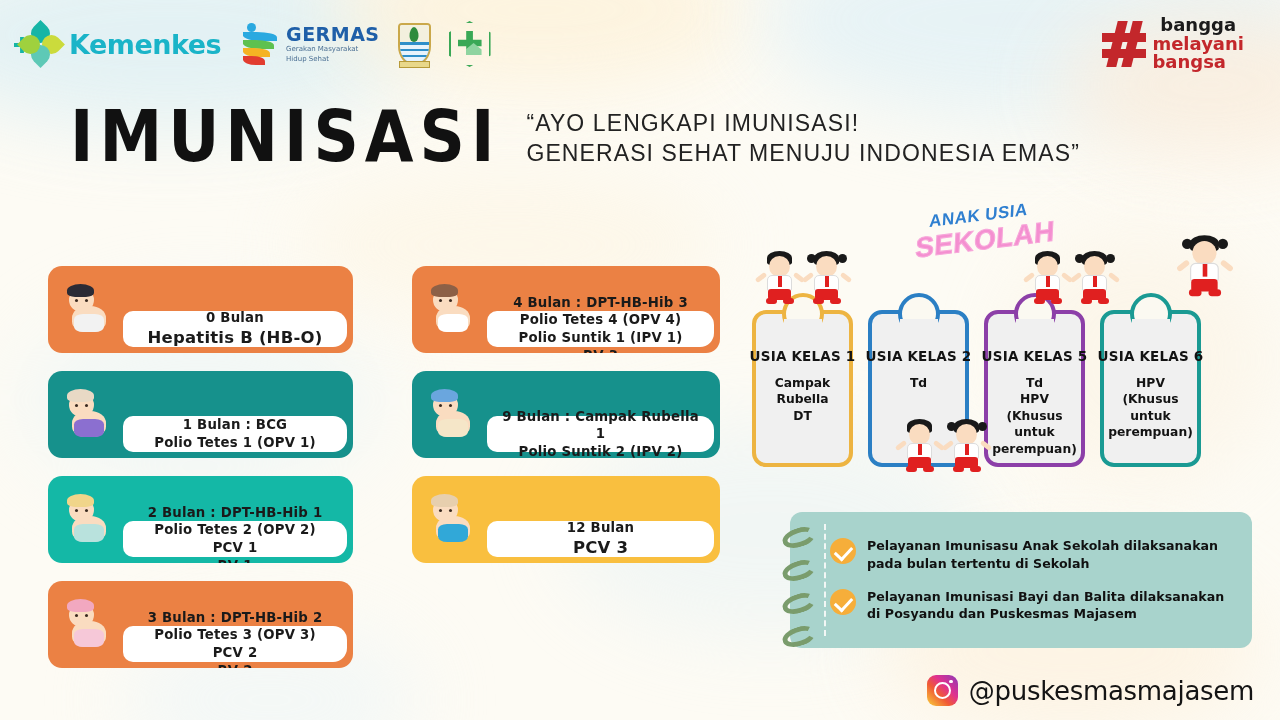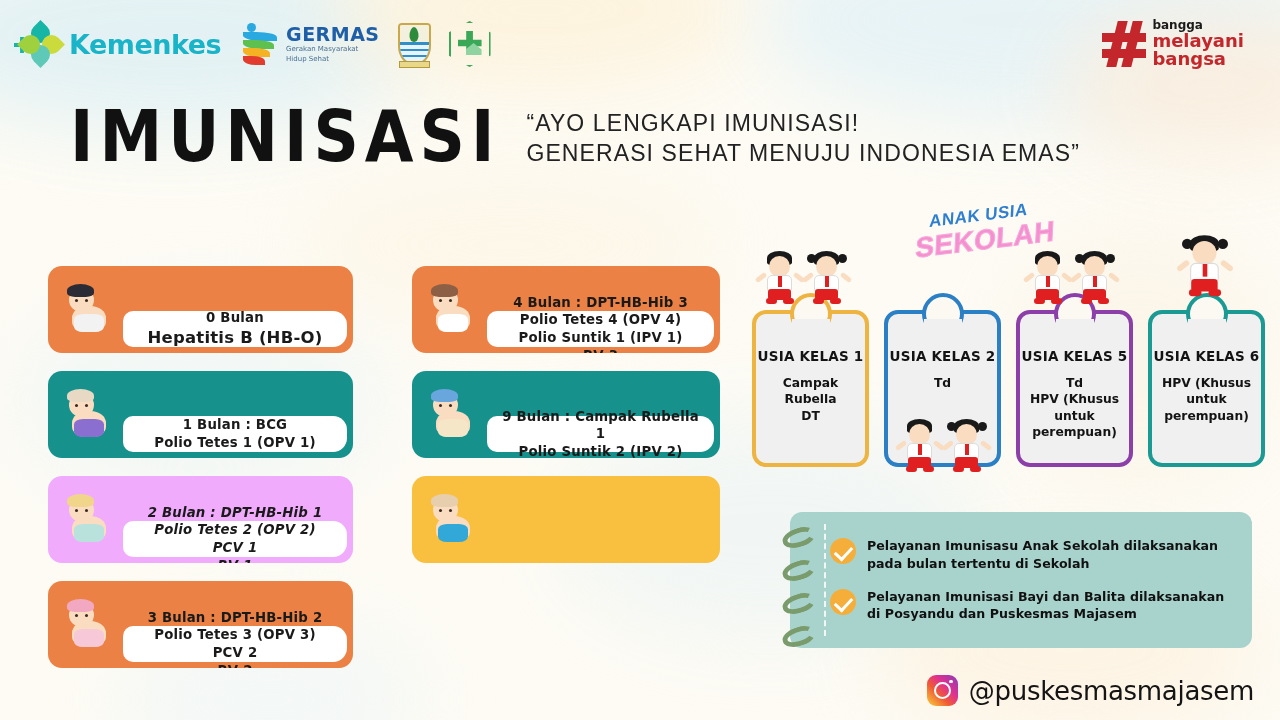--- a/index.html
+++ b/index.html
@@ -85,21 +85,21 @@
   .pusk .pname { font-size:20px; font-weight:bold; color:#2b2b2b; letter-spacing:.3px; font-family:"DejaVu Sans", sans-serif; }
 
   .bangga { margin-left:auto; display:flex; align-items:center; gap:6px; padding-right:16px; }
   .bangga .hash { position:relative; width:44px; height:46px; }
   .bangga .hash span { position:absolute; background:#c3272b; }
   .hv1 { left:10px; top:0;   width:10px; height:46px; transform:skewX(-14deg); }
   .hv2 { left:25px; top:0;   width:10px; height:46px; transform:skewX(-14deg); }
   .hh1 { left:0;   top:12px; width:44px; height:9px; }
   .hh2 { left:0;   top:28px; width:44px; height:9px; }
   .bangga .btxt { line-height:1.03; }
-  .bangga .b1 { font-size:12px; font-weight:bold; color:#1b1b1b; }
+  .bangga .b1 { font-size:18px; font-weight:bold; color:#1b1b1b;text-align:center; }
   .bangga .b2 { font-size:18px; font-weight:bold; color:#c3272b; }
   .bangga .b3 { font-size:18px; font-weight:bold; color:#c3272b; }
 
   
   #titleblock { position:absolute; left:70px; top:104px; z-index:5; display:flex; align-items:center; gap:24px; }
   #maintitle {
     font-size:63px; font-weight:bold; color:#111; letter-spacing:6px;
     font-family:"DejaVu Sans", sans-serif; line-height:1;
     transform: scaleY(1.12);
   }
@@ -146,21 +146,21 @@
   }
   #schoolHead .l2 {
     position:absolute; left:0; top:18px; font-size:28px; font-weight:bold; color:#f48fd0;
     transform: rotate(-7deg) skewX(-10deg); letter-spacing:.5px;
     font-family:"Liberation Sans", sans-serif;
     -webkit-text-stroke:1px #f7a7da;
   }
 
   #schoolRow { position:absolute; left:752px; top:310px; z-index:5; display:flex; gap:15px; }
   .kcard {
-    position:relative; width:117px; height:157px; border-radius:14px;
+    position:relative; width:101px; height:157px; border-radius:14px;
     background:#f0f0f0; border:4px solid #ccc;
     display:flex; flex-direction:column; align-items:center;
     padding:34px 7px 8px; text-align:center;
   }
   .kcard .notch {
     position:absolute; left:50%; top:-21px; transform:translateX(-50%);
     width:42px; height:42px; border-radius:50%;
     background:#fbf9f1; border:4px solid #ccc;
   }
   .kcard .notch::after {
@@ -353,21 +353,21 @@
         <div class="baby">
           <div class="body" style="left:13px;top:24px;width:34px;height:26px;"></div>
           <div class="cloth" style="position:absolute;left:15px;top:32px;width:30px;height:18px;background:#8b6fd0;border-radius:30%;"></div>
           <div class="head" style="left:10px;top:6px;width:25px;height:24px;"></div>
           <div class="hair" style="left:8px;top:2px;width:27px;height:13px;background:#e8d9c5;"></div>
           <div style="position:absolute;left:16px;top:17px;width:3px;height:3px;border-radius:50%;background:#3b2a20;"></div>
           <div style="position:absolute;left:26px;top:17px;width:3px;height:3px;border-radius:50%;background:#3b2a20;"></div>
         </div>
       </div>
     </div>
-    <div class="card" style="background: #f0abfc; font-style: italic;">
+    <div class="card" style="background: #14b8a6;">
       <div class="inner">
         <div class="txt">
           <div>2 Bulan : DPT-HB-Hib 1</div>
           <div>Polio Tetes 2 (OPV 2)</div>
           <div>PCV 1</div>
           <div>RV 1</div>
         </div>
       </div>
       <div class="art">
         <div class="baby">
@@ -434,20 +434,26 @@
           <div class="body" style="left:13px;top:24px;width:34px;height:26px;"></div>
           <div class="cloth" style="position:absolute;left:15px;top:32px;width:30px;height:18px;background:#f5e6c8;border-radius:30%;"></div>
           <div class="head" style="left:10px;top:6px;width:25px;height:24px;"></div>
           <div class="hair" style="left:8px;top:2px;width:27px;height:13px;background:#6aa6de;"></div>
           <div style="position:absolute;left:16px;top:17px;width:3px;height:3px;border-radius:50%;background:#3b2a20;"></div>
           <div style="position:absolute;left:26px;top:17px;width:3px;height:3px;border-radius:50%;background:#3b2a20;"></div>
         </div>
       </div>
     </div>
     <div class="card" style="background: rgb(249, 191, 63);">
+      <div class="inner">
+        <div class="txt">
+          <div>12 Bulan</div>
+          <div class="big">PCV 3</div>
+        </div>
+      </div>
       <div class="art">
         <div class="baby">
           <div class="body" style="left:13px;top:24px;width:34px;height:26px;"></div>
           <div class="cloth" style="position:absolute;left:15px;top:32px;width:30px;height:18px;background:#31a8d8;border-radius:30%;"></div>
           <div class="head" style="left:10px;top:6px;width:25px;height:24px;"></div>
           <div class="hair" style="left:8px;top:2px;width:27px;height:13px;background:#e7cfae;"></div>
           <div style="position:absolute;left:16px;top:17px;width:3px;height:3px;border-radius:50%;background:#3b2a20;"></div>
           <div style="position:absolute;left:26px;top:17px;width:3px;height:3px;border-radius:50%;background:#3b2a20;"></div>
         </div>
       </div>

